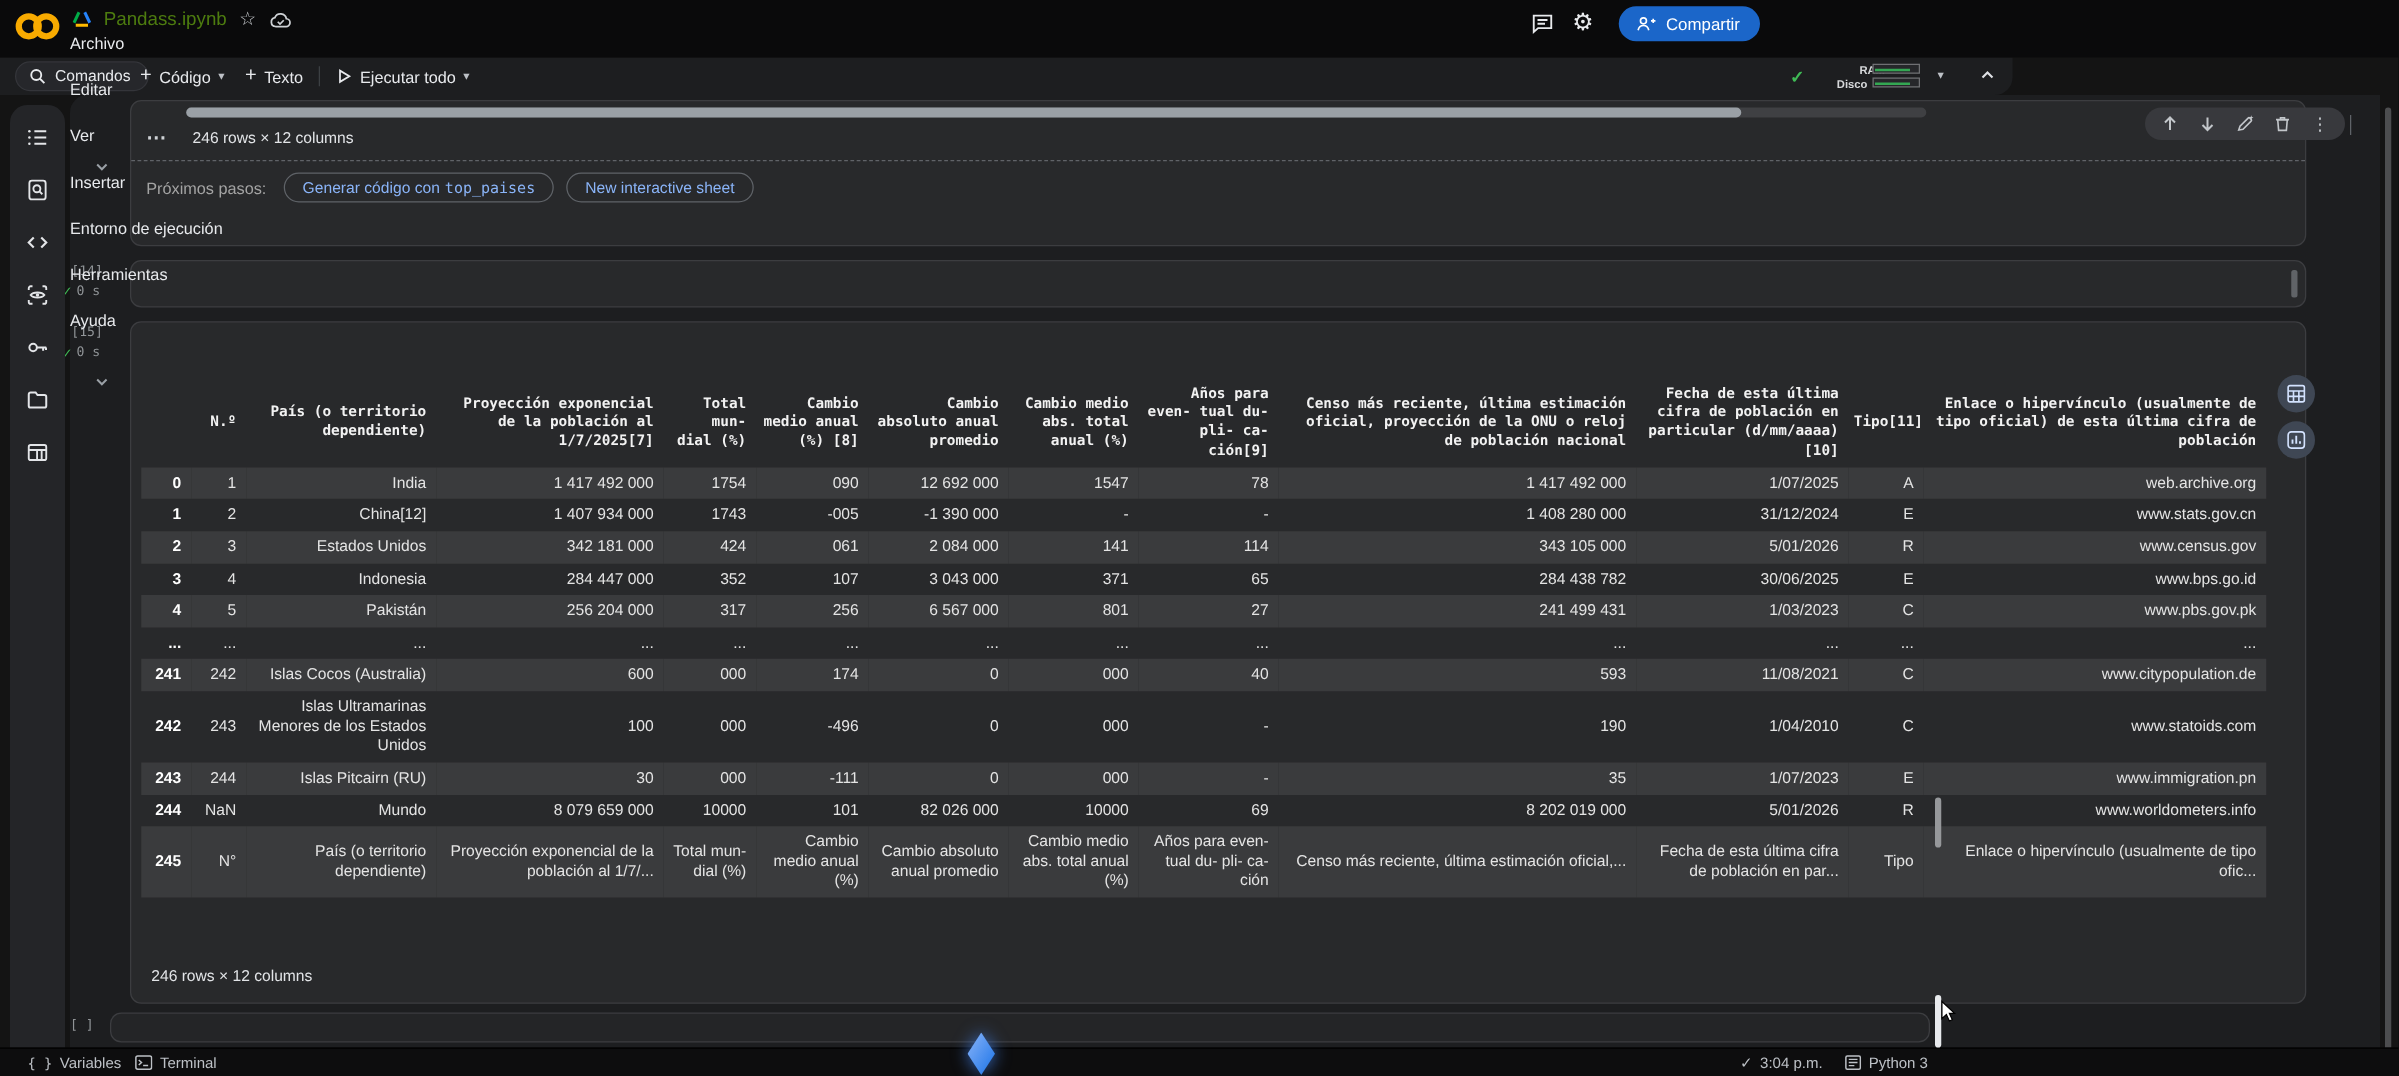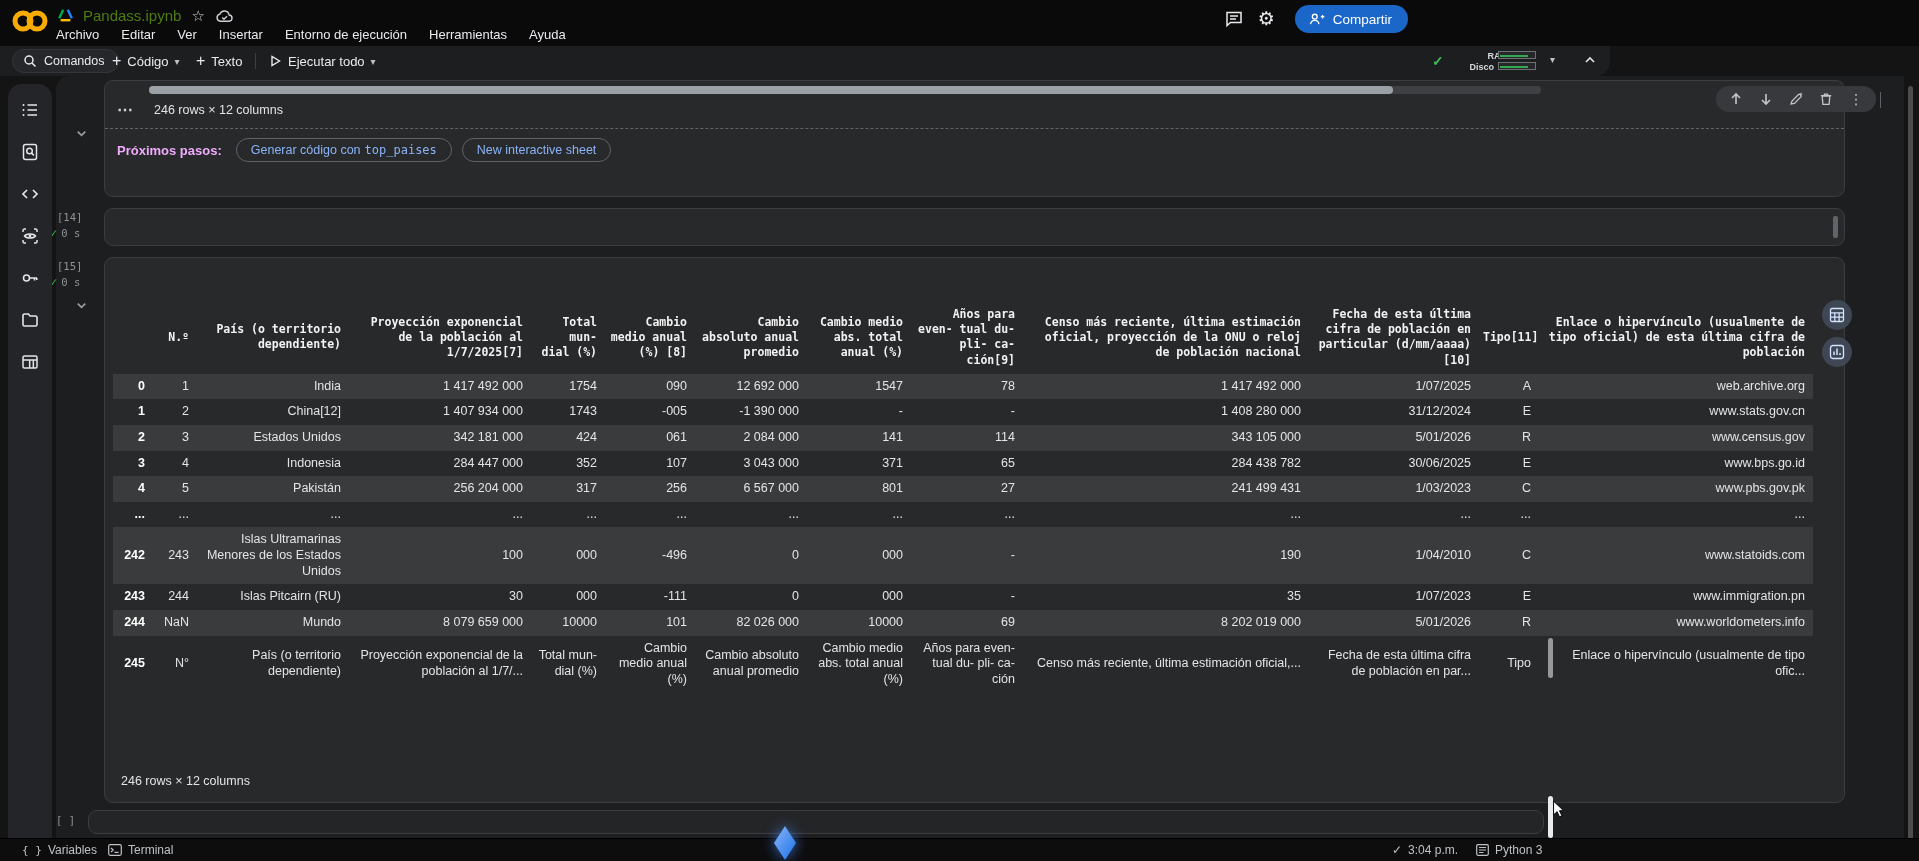--- a/index.html
+++ b/index.html
@@ -5,21 +5,21 @@
   * { margin:0; padding:0; box-sizing:border-box; }
   body { background:#000; font-family:"Liberation Sans", sans-serif; }
   .app { position:relative; width:1919px; height:861px; background:#141414; overflow:hidden; }
 
   
   .topbar { position:absolute; left:0; top:0; width:1919px; height:46px; background:#0a0a0b; z-index:30; }
   .logo { position:absolute; left:12px; top:8px; }
   .title-row { position:absolute; left:58px; top:4px; height:22px; display:flex; align-items:center; gap:10px; }
   .nb-title { color:#4d7c0f; font-size:15px; }
   .ticon { color:#cfd2d6; font-size:15px; line-height:1; cursor:default; }
-  .menubar { position:absolute; left:56px; top:27px; height:18px; display:flex; gap:22px; }
+  .menubar { position:absolute; left:56px; top:27px; height:18px; display:flex; gap:22px;flex-direction:column; }
   .menu-item { color:#e8eaed; font-size:13px; white-space:nowrap; cursor:pointer; }
   .top-right { position:absolute; right:0; top:0; height:46px; }
   .hdr-icon { position:absolute; top:9px; width:20px; height:20px; }
   .share-btn { position:absolute; left:1408px; top:5px; height:28px; border:none; border-radius:14px;
                background:#1b66c9; color:#fff; font-size:13.5px; display:flex; align-items:center; gap:8px;
                padding:0 16px 0 12px; font-family:"Liberation Sans",sans-serif; cursor:pointer; }
 
   
   .toolbar { position:absolute; left:0; top:46px; width:1610px; height:30px; background:#1d1e20;
              border-radius:0 0 14px 0; z-index:25; }
@@ -50,21 +50,21 @@
   
   .cell { position:absolute; background:#28292b; border:1px solid #3c3d40; border-radius:9px; z-index:5; }
   .cell-output-top { left:104px; top:80px; width:1741px; height:117px; }
   .hscroll-track { position:absolute; top:5px; left:44px; width:1392px; height:8px; border-radius:4px; background:#3f4043; }
   .hscroll-thumb { position:absolute; left:0; top:0; width:1244px; height:8px; border-radius:4px; background:#9aa0a6; }
   .summary-row { position:absolute; top:19px; left:12px; display:flex; align-items:center; gap:20px; }
   .more-dots { color:#cfd2d6; font-size:16px; font-weight:bold; letter-spacing:1px; cursor:pointer; }
   .df-summary { color:#e2e4e7; font-size:12.5px; }
   .dashed-sep { position:absolute; top:47px; left:0; width:100%; border-top:1px dashed #606368; }
   .next-steps { position:absolute; top:57px; left:12px; display:flex; align-items:center; gap:10px; }
-  .ns-label { color:#f0abfc; font-size:13px; font-weight:bold; margin-right:4px; }
+  .ns-label { color:#a3a3a3; font-size:13px; font-weight:normal; margin-right:4px; }
   .pill-btn { background:transparent; border:1px solid #5f6368; border-radius:15px; color:#8ab4f8;
               font-size:12.5px; padding:4px 14px; display:flex; align-items:center; gap:4px;
               font-family:"Liberation Sans",sans-serif; cursor:pointer; white-space:nowrap; }
   .pill-btn code { font-family:"DejaVu Sans Mono",monospace; font-size:12px; color:#8ab4f8; }
 
   .cell-toolbar { position:absolute; left:1716px; top:86px; height:26px; background:#38393d; border-radius:13px;
                   display:flex; align-items:center; gap:14px; padding:0 12px; z-index:8; }
   .ct-btn { width:16px; height:16px; cursor:pointer; color:#c2c6ca; font-size:14px; line-height:16px; text-align:center; }
   .ct-divider { position:absolute; left:1880px; top:92px; width:1px; height:16px; background:#5f6368; z-index:8; }
 
@@ -438,20 +438,35 @@
               <td>...</td>
               <td>...</td>
               <td>...</td>
               <td>...</td>
               <td>...</td>
               <td>...</td>
               <td>...</td>
               <td>...</td>
             </tr>
             <tr>
+              <td>241</td>
+              <td>242</td>
+              <td>Islas Cocos (Australia)</td>
+              <td>600</td>
+              <td>000</td>
+              <td>174</td>
+              <td>0</td>
+              <td>000</td>
+              <td>40</td>
+              <td>593</td>
+              <td>11/08/2021</td>
+              <td>C</td>
+              <td>www.citypopulation.de</td>
+            </tr>
+            <tr>
               <td>242</td>
               <td>243</td>
               <td>Islas Ultramarinas Menores de los Estados Unidos</td>
               <td>100</td>
               <td>000</td>
               <td>-496</td>
               <td>0</td>
               <td>000</td>
               <td>-</td>
               <td>190</td>

